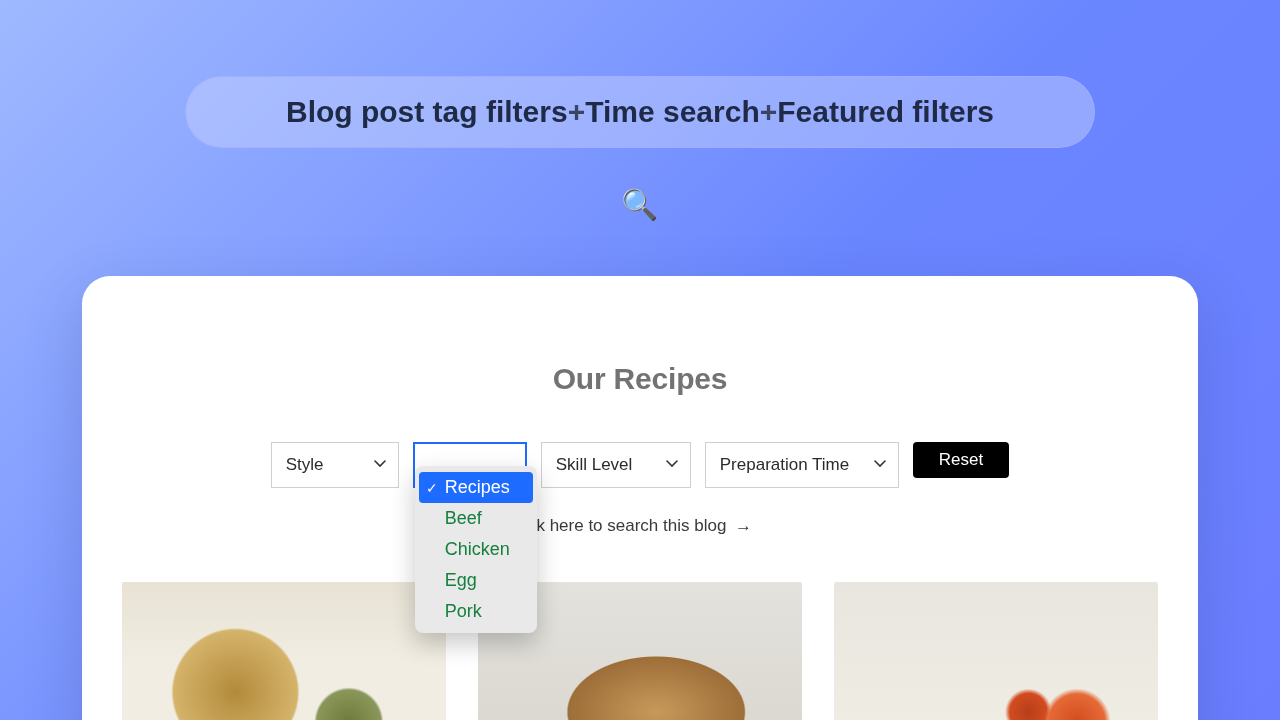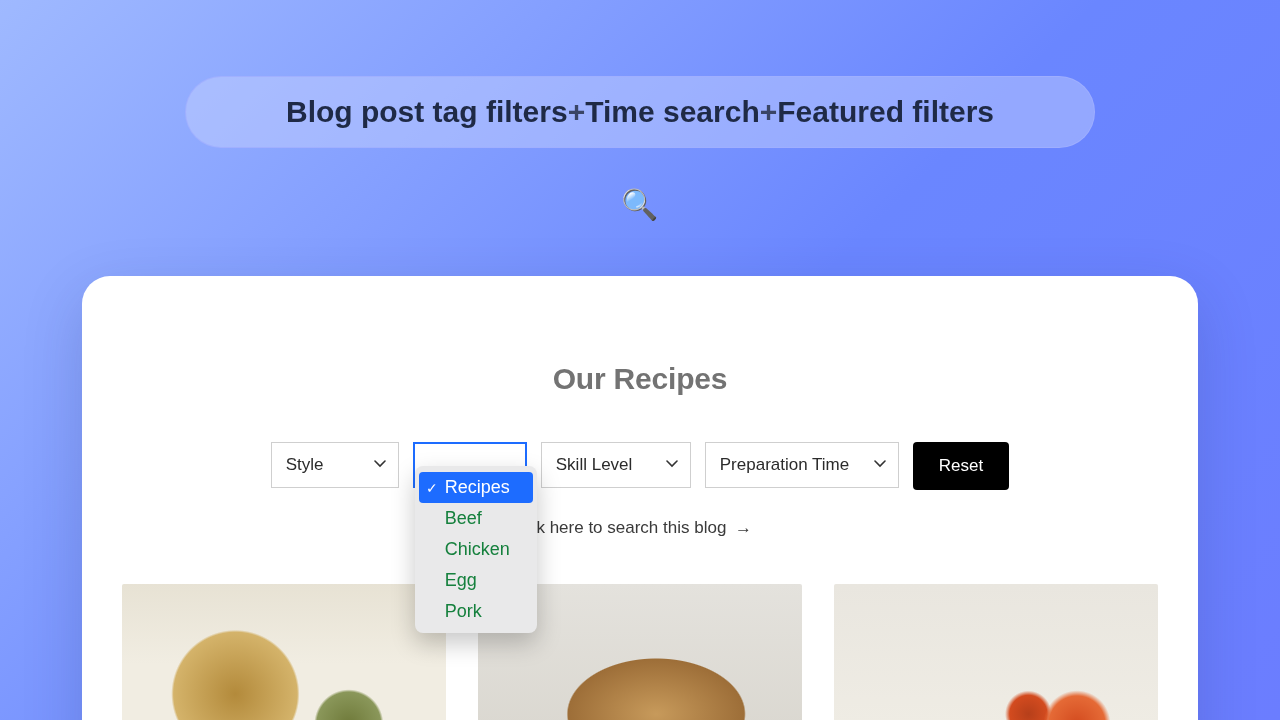--- a/index.html
+++ b/index.html
@@ -98,21 +98,21 @@
     cursor: pointer;
     position: relative;
   }
   .select .chev { margin-left: 14px; }
   .select.style { width: 128px; }
   .select.protein { width: 114px; border: 2px solid #1d6cff; }
   .select.skill { width: 150px; }
   .select.prep { width: 194px; }
 
   .reset-btn {
-    height: 48px;
+    height: 36px;
     padding: 0 26px;
     border-radius: 4px;
     background: #000;
     color: #fff;
     border: none;
     font-size: 17px;
     display: flex;
     align-items: center;
     cursor: pointer;
   }

